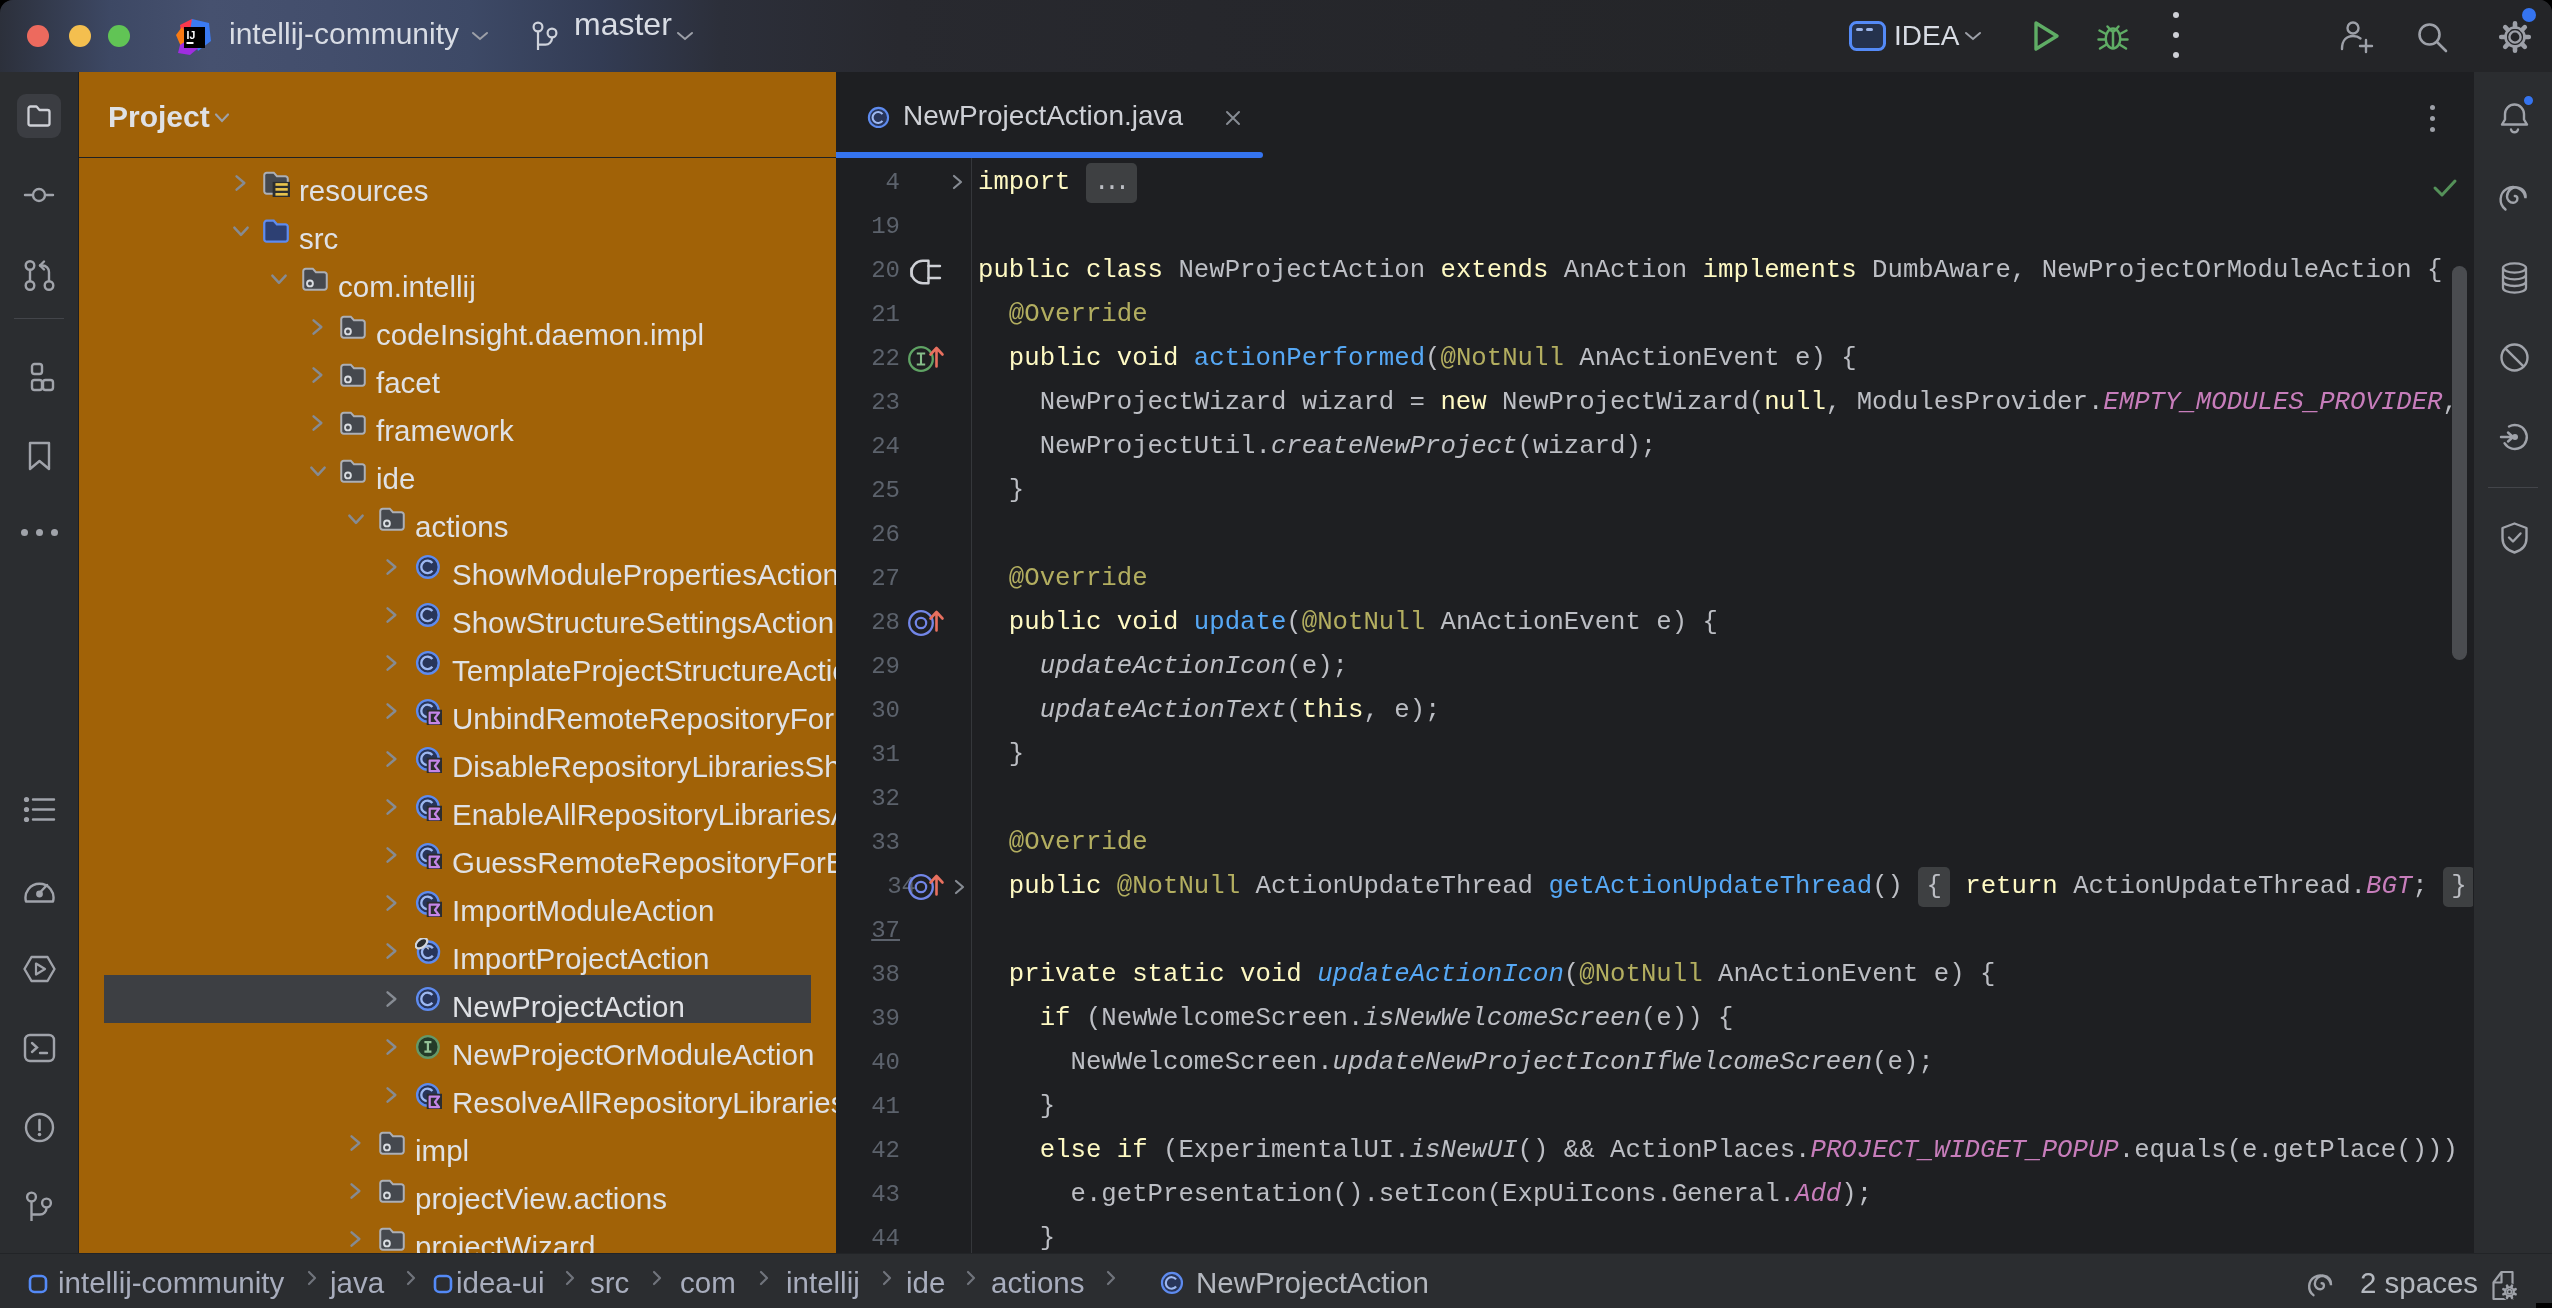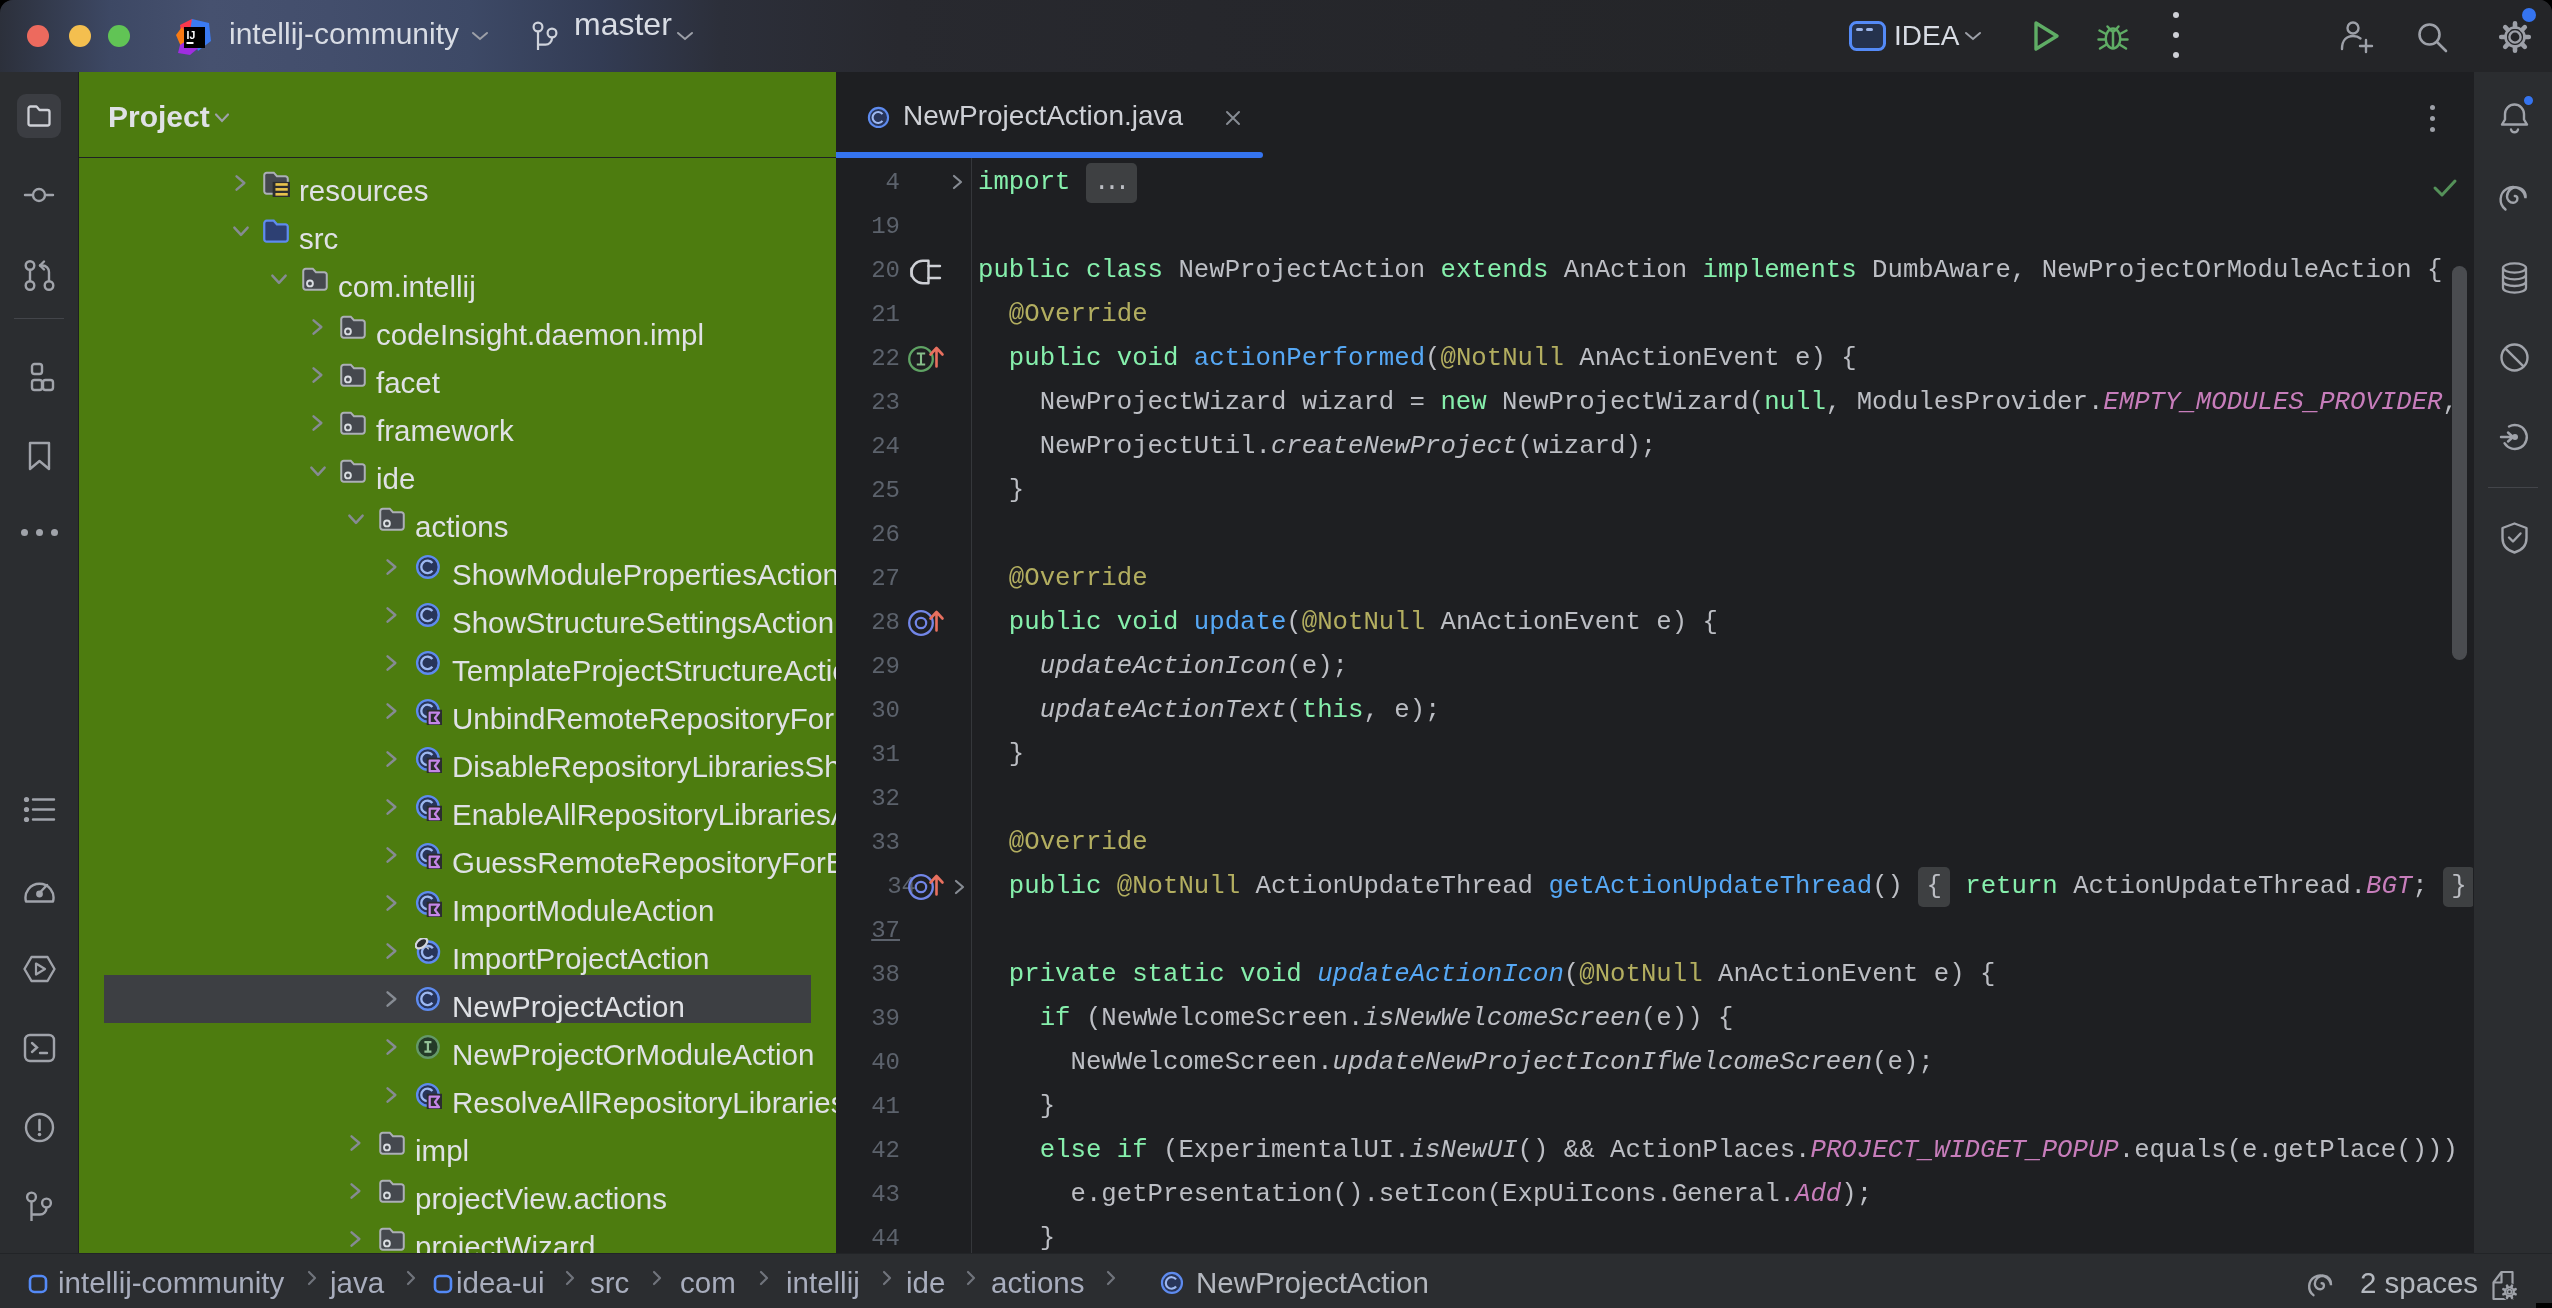--- a/index.html
+++ b/index.html
@@ -3,34 +3,34 @@
 <meta charset="utf-8">
 <style>
 * { margin:0; padding:0; box-sizing:border-box; }
 html,body { width:2552px; height:1308px; background:#000; overflow:hidden; }
 body { font-family:"Liberation Sans", sans-serif; }
 #win { position:absolute; left:0; top:0; width:2552px; height:1308px; border-radius:13px 13px 0 0; overflow:hidden; background:#1E1F22; }
 #titlebar { position:absolute; left:0; top:0; width:2552px; height:72px;
   background:linear-gradient(90deg,#2C303B 0px,#3D4864 110px,#46516F 210px,#434E6C 330px,#3D4966 470px,#333C54 600px,#2C2F3A 720px,#28292F 900px,#26272C 1200px,#242528 1800px,#242528 2552px);
 }
 #lstrip { position:absolute; left:0; top:72px; width:79px; height:1181px; background:#2B2D30; border-right:1px solid #1E1F22; }
-#tree { position:absolute; left:79px; top:72px; width:757px; height:1181px; background:#4d7c0f; overflow:hidden; }
+#tree { position:absolute; left:79px; top:72px; width:757px; height:1181px; background:#a16207; overflow:hidden; }
 #treehead { position:absolute; left:0; top:0; width:757px; height:86px; border-bottom:1px solid #1F2124; }
 #editor { position:absolute; left:836px; top:72px; width:1637px; height:1181px; background:#1E1F22; overflow:hidden; }
 #rstrip { position:absolute; left:2473px; top:72px; width:79px; height:1181px; background:#2B2D30; border-left:1px solid #1E1F22; }
 #statusbar { position:absolute; left:0; top:1253px; width:2552px; height:55px; background:#2B2D30; border-top:1px solid #222427; }
 .abs { position:absolute; }
 
 .trow { position:absolute; left:0; width:757px; height:48px; line-height:48px; color:#DFE1E5; font-size:29.5px; white-space:nowrap; }
 .trow .lbl { position:absolute; top:8px; }
 .hl { position:absolute; left:25px; top:903px; width:707px; height:48px; background:#3D3F43; }
 
 .cl { position:absolute; left:142px; height:44px; line-height:44px; font-family:"Liberation Mono", monospace; font-size:25.7px; color:#BCBEC4; white-space:pre; }
 .ln { position:absolute; left:0px; width:64px; height:44px; line-height:44px; text-align:right; font-family:"Liberation Mono", monospace; font-size:24px; color:#5C626C; }
-.k { color:#86efac; }
+.k { color:#fef9c3; }
 .an { color:#B3AE60; }
 .m { color:#56A8F5; }
 .it { font-style:italic; }
 .cst { color:#C77DBB; font-style:italic; }
 .fold { display:inline-block; background:#3E4042; border-radius:5px; padding:0 8px; height:40px; line-height:40px; vertical-align:top; margin-top:2px; color:#BCBEC4; }
 .sbt { top:12px; font-size:29.5px; color:#A8ADBD; }
 .sbsep { position:absolute; top:13px; width:14px; height:22px; }
 </style>
 </head>
 <body>

